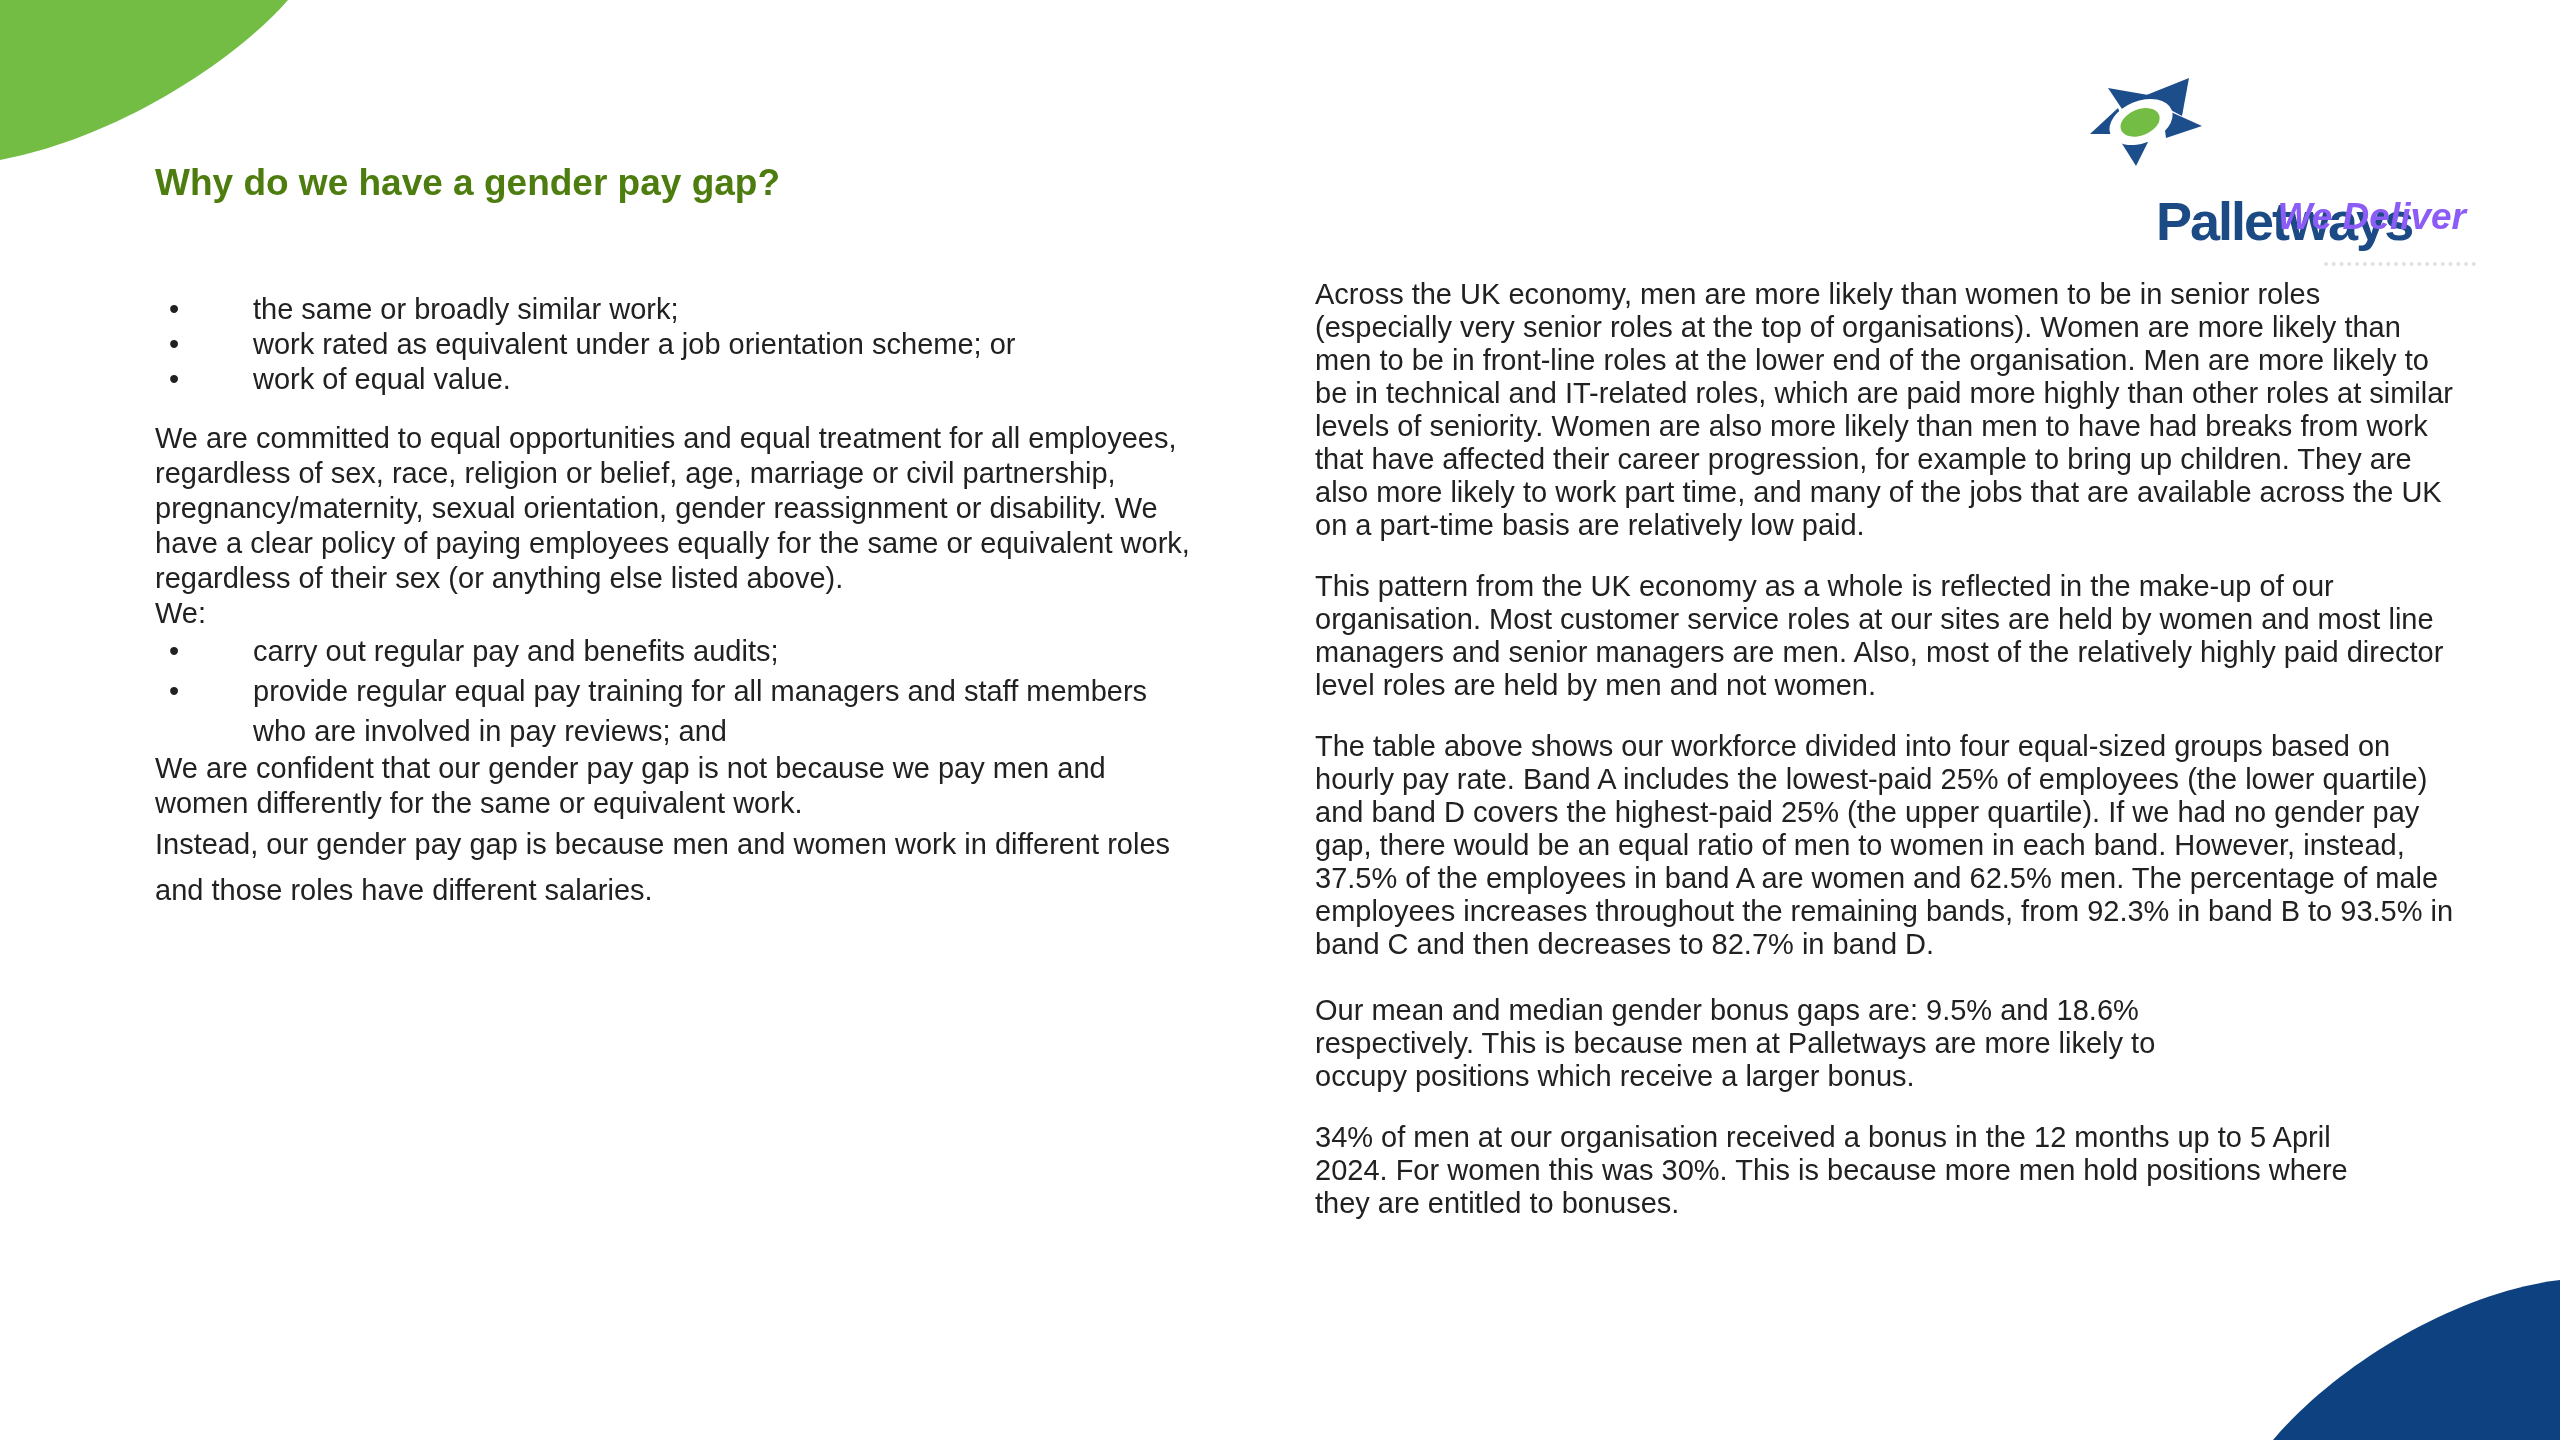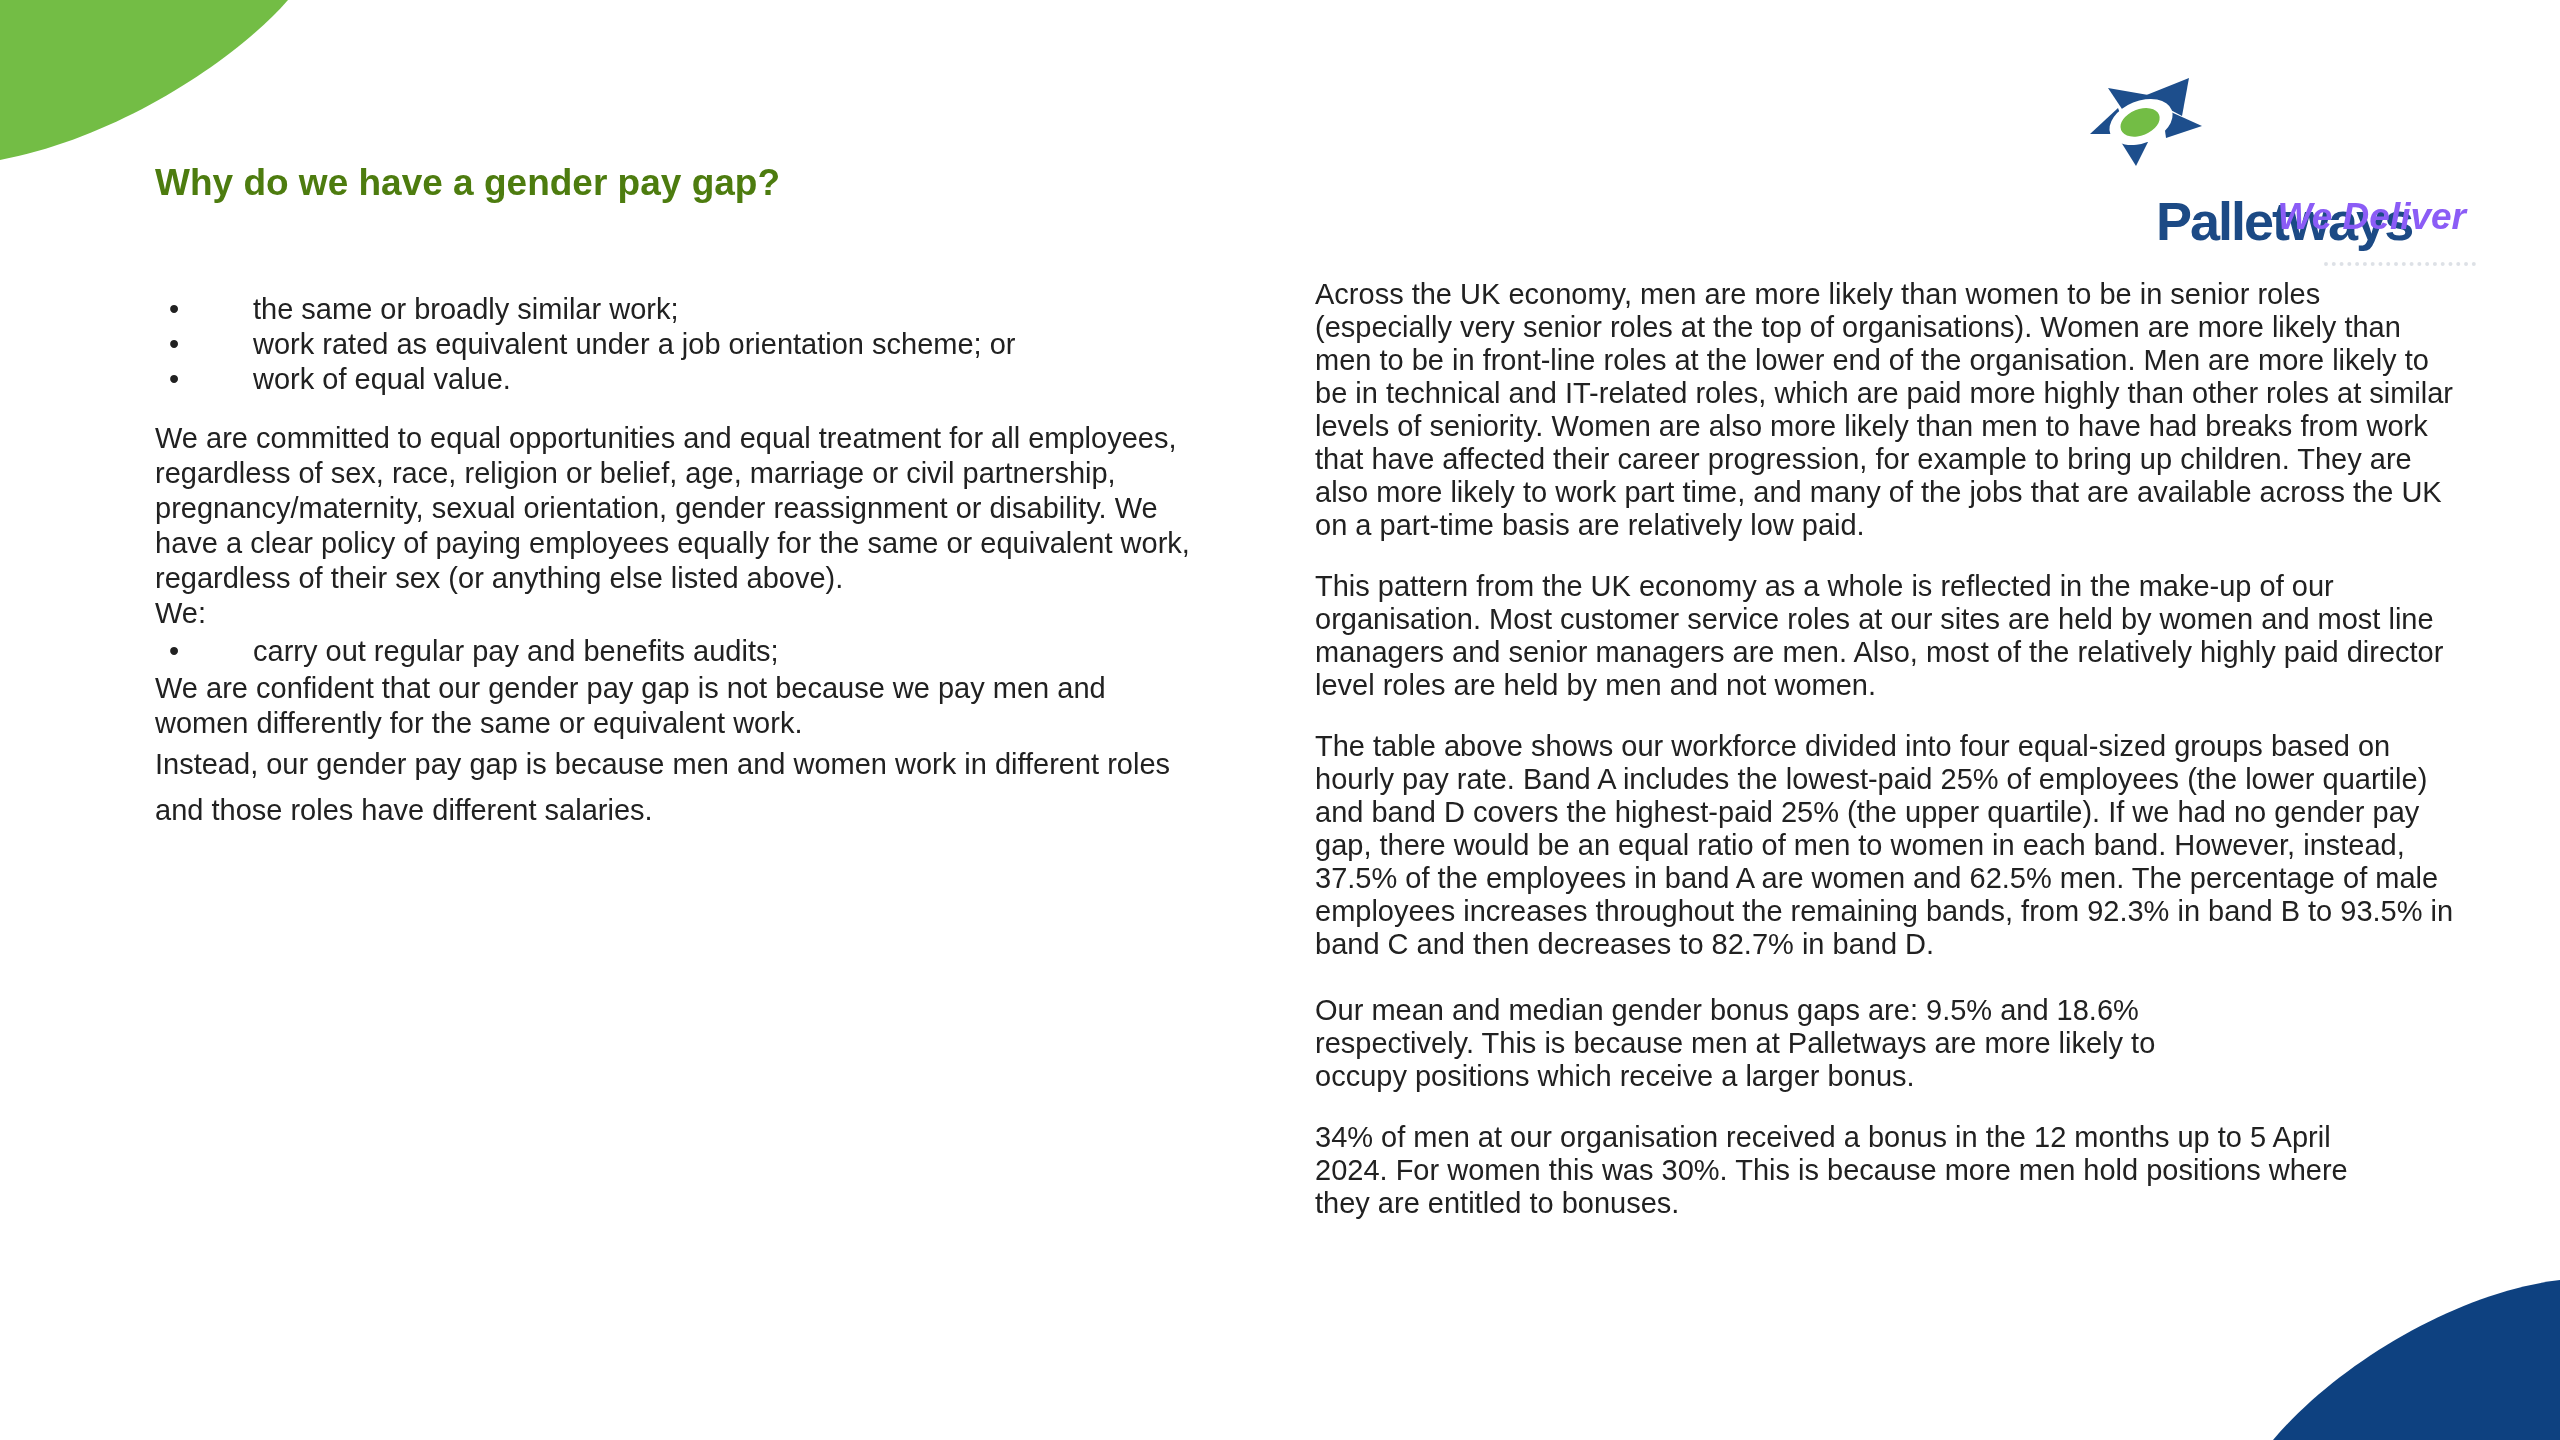--- a/index.html
+++ b/index.html
@@ -106,20 +106,21 @@
     <li>the same or broadly similar work;</li>
     <li>work rated as equivalent under a job orientation scheme;  or</li>
     <li>work of equal value.</li>
   </ul>
 
   <p class="commitment">We are committed to equal opportunities and equal treatment  for all employees, regardless of sex, race, religion or belief, age,  marriage or civil partnership, pregnancy/maternity, sexual  orientation, gender reassignment or disability. We have a clear  policy of paying employees equally for the same or equivalent  work, regardless of their sex (or anything else listed above).</p>
   <p class="we-label">We:</p>
 
   <ul class="doc-list actions-list">
     <li>carry out regular pay and benefits audits;</li>
+    <li>provide regular equal pay training for all managers and  staff members who are involved in pay reviews; and</li>
   </ul>
 
   <p class="confident">We are confident that our gender pay gap is not because we pay  men and women differently for the same or equivalent  work.</p>
   <p class="instead">Instead, our gender pay gap is because men and women work  in different roles and those roles have different  salaries.</p>
 </div>
 
 <div class="col col-right">
   <p class="para-1">Across the UK economy, men are more likely than women to be in  senior roles (especially very senior roles at the top of  organisations). Women are more likely than men to be in front-line  roles at the lower end of the organisation. Men are more likely to  be in technical and IT-related roles, which are paid more highly than other roles at similar levels of seniority. Women are also more  likely than men to have had breaks from work that have affected  their career progression, for example to bring up children. They are  also more likely to work part time, and many of the jobs that are  available across the UK on a part-time basis are relatively low  paid.</p>
   <p class="para-2">This pattern from the UK economy as a whole is reflected in the  make-up of our organisation. Most customer service roles at our  sites are held by women and most line managers and senior  managers are men. Also, most of the relatively highly paid director  level roles are held by men and not women.</p>
   <p class="para-3">The table above shows our workforce divided into four equal-sized  groups based on hourly pay rate. Band A includes the lowest-paid  25% of employees (the lower quartile) and band D covers the  highest-paid 25% (the upper quartile). If we had no gender pay  gap, there would be an equal ratio of men to women in each band.  However, instead, 37.5% of the employees in band A are women  and 62.5% men. The percentage of male employees increases throughout the remaining bands, from 92.3% in band B to 93.5%  in band C and then decreases to 82.7% in band D.</p>

